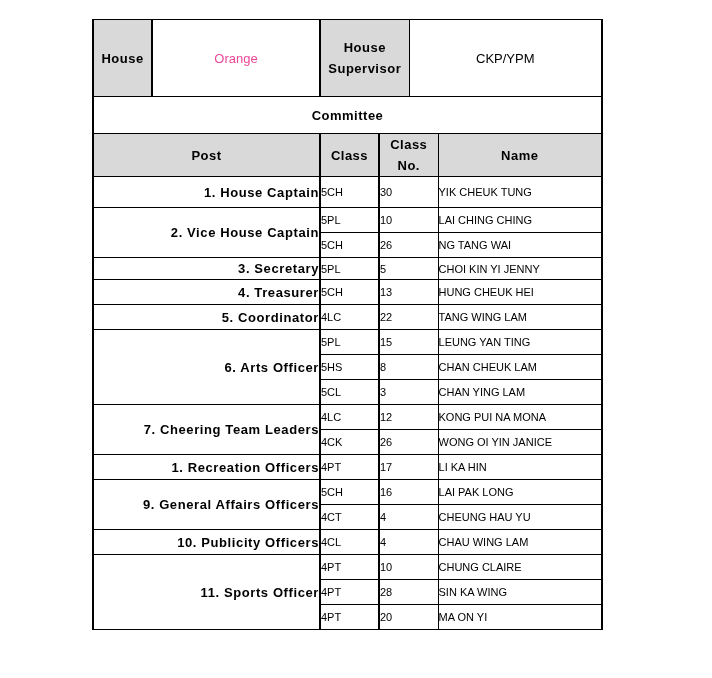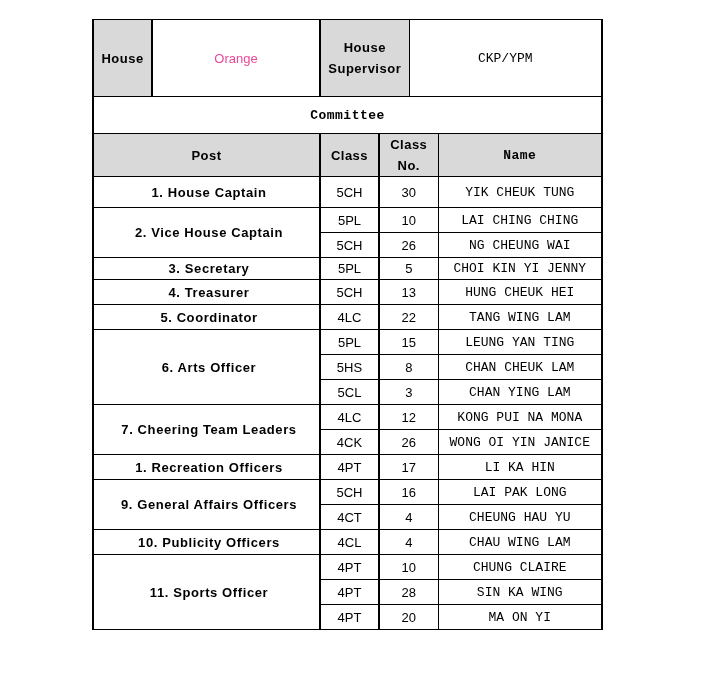--- a/index.html
+++ b/index.html
@@ -15,26 +15,26 @@
     border: 1px solid #000;
     padding: 0;
     vertical-align: middle;
     overflow: hidden;
     white-space: nowrap;
   }
   .grey { background: #d9d9d9; }
   .hdr-label { font-weight: bold; font-size: 13px; text-align: center; letter-spacing: 0.5px; line-height: 21px; }
   .hdr-val { font-size: 13px; text-align: center; }
   .orange { color: #ec4899; }
-  .post { font-weight: bold; font-size: 13px; text-align: center; padding-left: 5px !important; letter-spacing: 0.6px; }
-  .cell { font-size: 13px; text-align: center; }
+  .post { font-weight: bold; font-size: 13px; text-align: right; padding-left: 5px !important; letter-spacing: 0.6px; }
+  .cell { font-size: 11px; }
   .thick-top td { border-top: 2px solid #000; }
   .thick-bot td { border-bottom: 2px solid #000; }
   .outer-l { border-left: 2px solid #000 !important; }
-  .outer-r { border-right: 2px solid #000 !important; font-family: Liberation Mono, monospace; }
+  .outer-r { border-right: 2px solid #000 !important; }
   .vthick { border-left: 2px solid #000 !important; }
 </style>
 </head>
 <body>
 
 <table class="sheet">
   <colgroup>
       <col style="width:59px">
       <col style="width:168px">
       <col style="width:59px">
@@ -69,21 +69,21 @@
       </tr>
       <tr class="thick-top" style="height: 25px;">
         <td colspan="2" rowspan="2" class="post outer-l">2. Vice House Captain</td>
         <td class="cell vthick">5PL</td>
         <td colspan="2" class="cell vthick">10</td>
         <td class="cell outer-r">LAI CHING CHING</td>
       </tr>
       <tr style="height: 25px;">
         <td class="cell vthick">5CH</td>
         <td colspan="2" class="cell vthick">26</td>
-        <td class="cell outer-r">NG CHEUNG WAI</td>
+        <td class="cell outer-r">NG TANG WAI</td>
       </tr>
       <tr class="thick-top" style="height: 22px;">
         <td colspan="2" rowspan="1" class="post outer-l">3. Secretary</td>
         <td class="cell vthick">5PL</td>
         <td colspan="2" class="cell vthick">5</td>
         <td class="cell outer-r">CHOI KIN YI JENNY</td>
       </tr>
       <tr class="thick-top" style="height: 25px;">
         <td colspan="2" rowspan="1" class="post outer-l">4. Treasurer</td>
         <td class="cell vthick">5CH</td>

